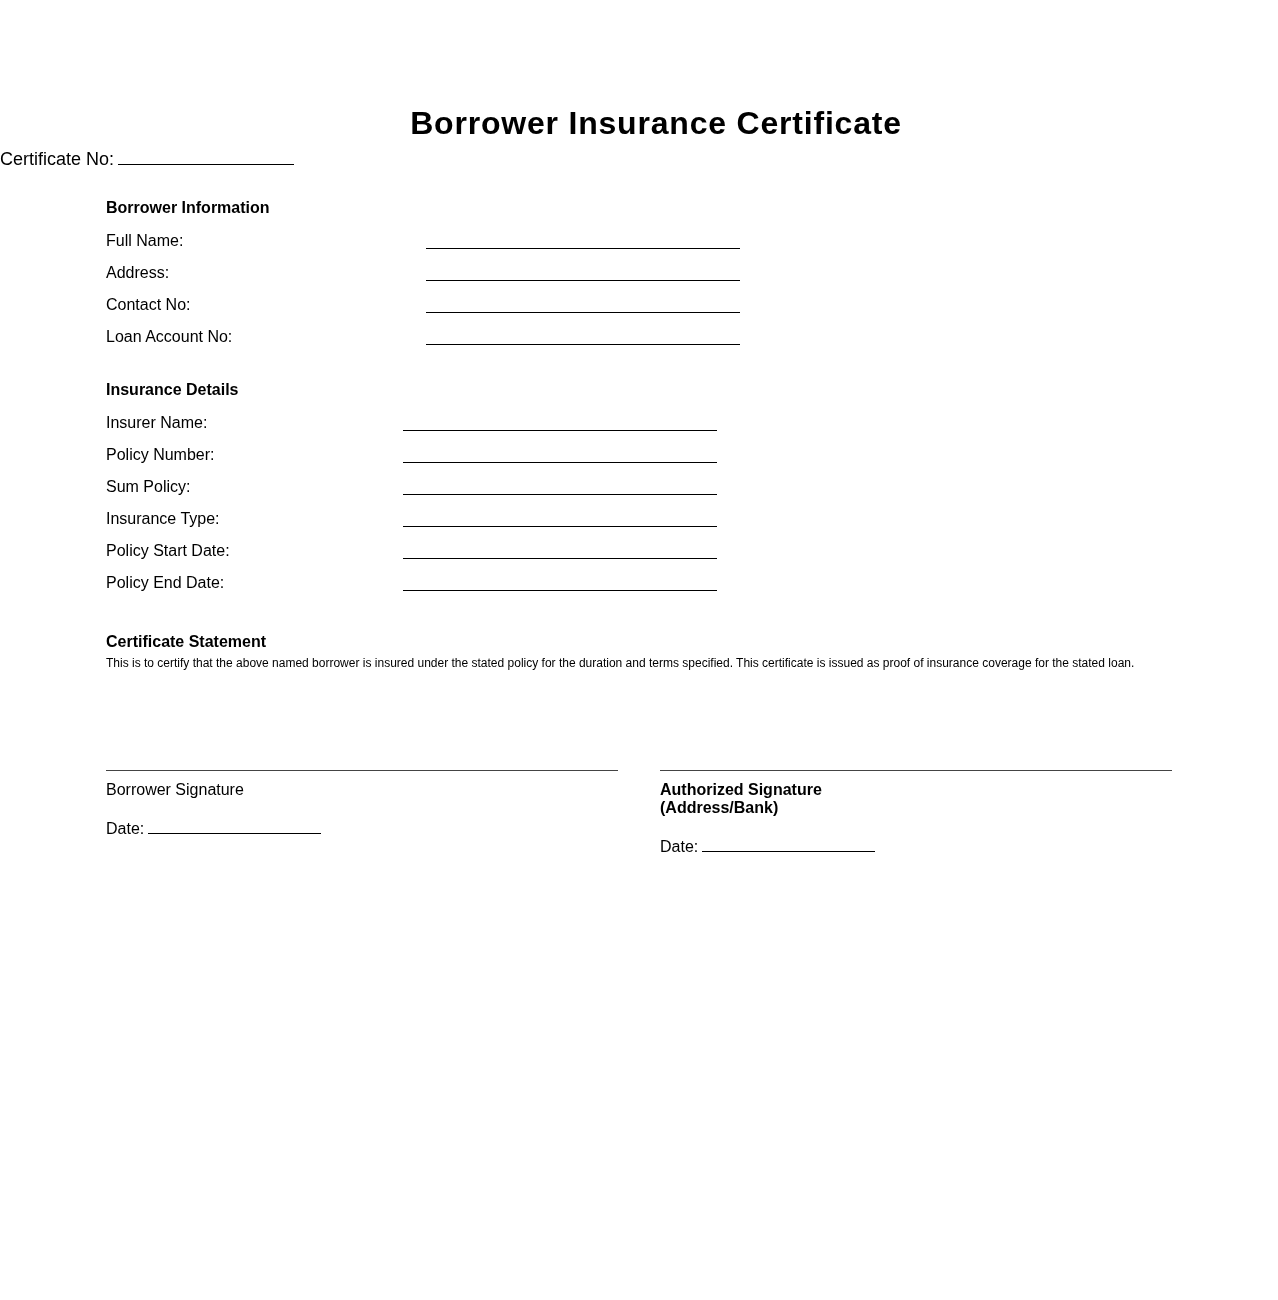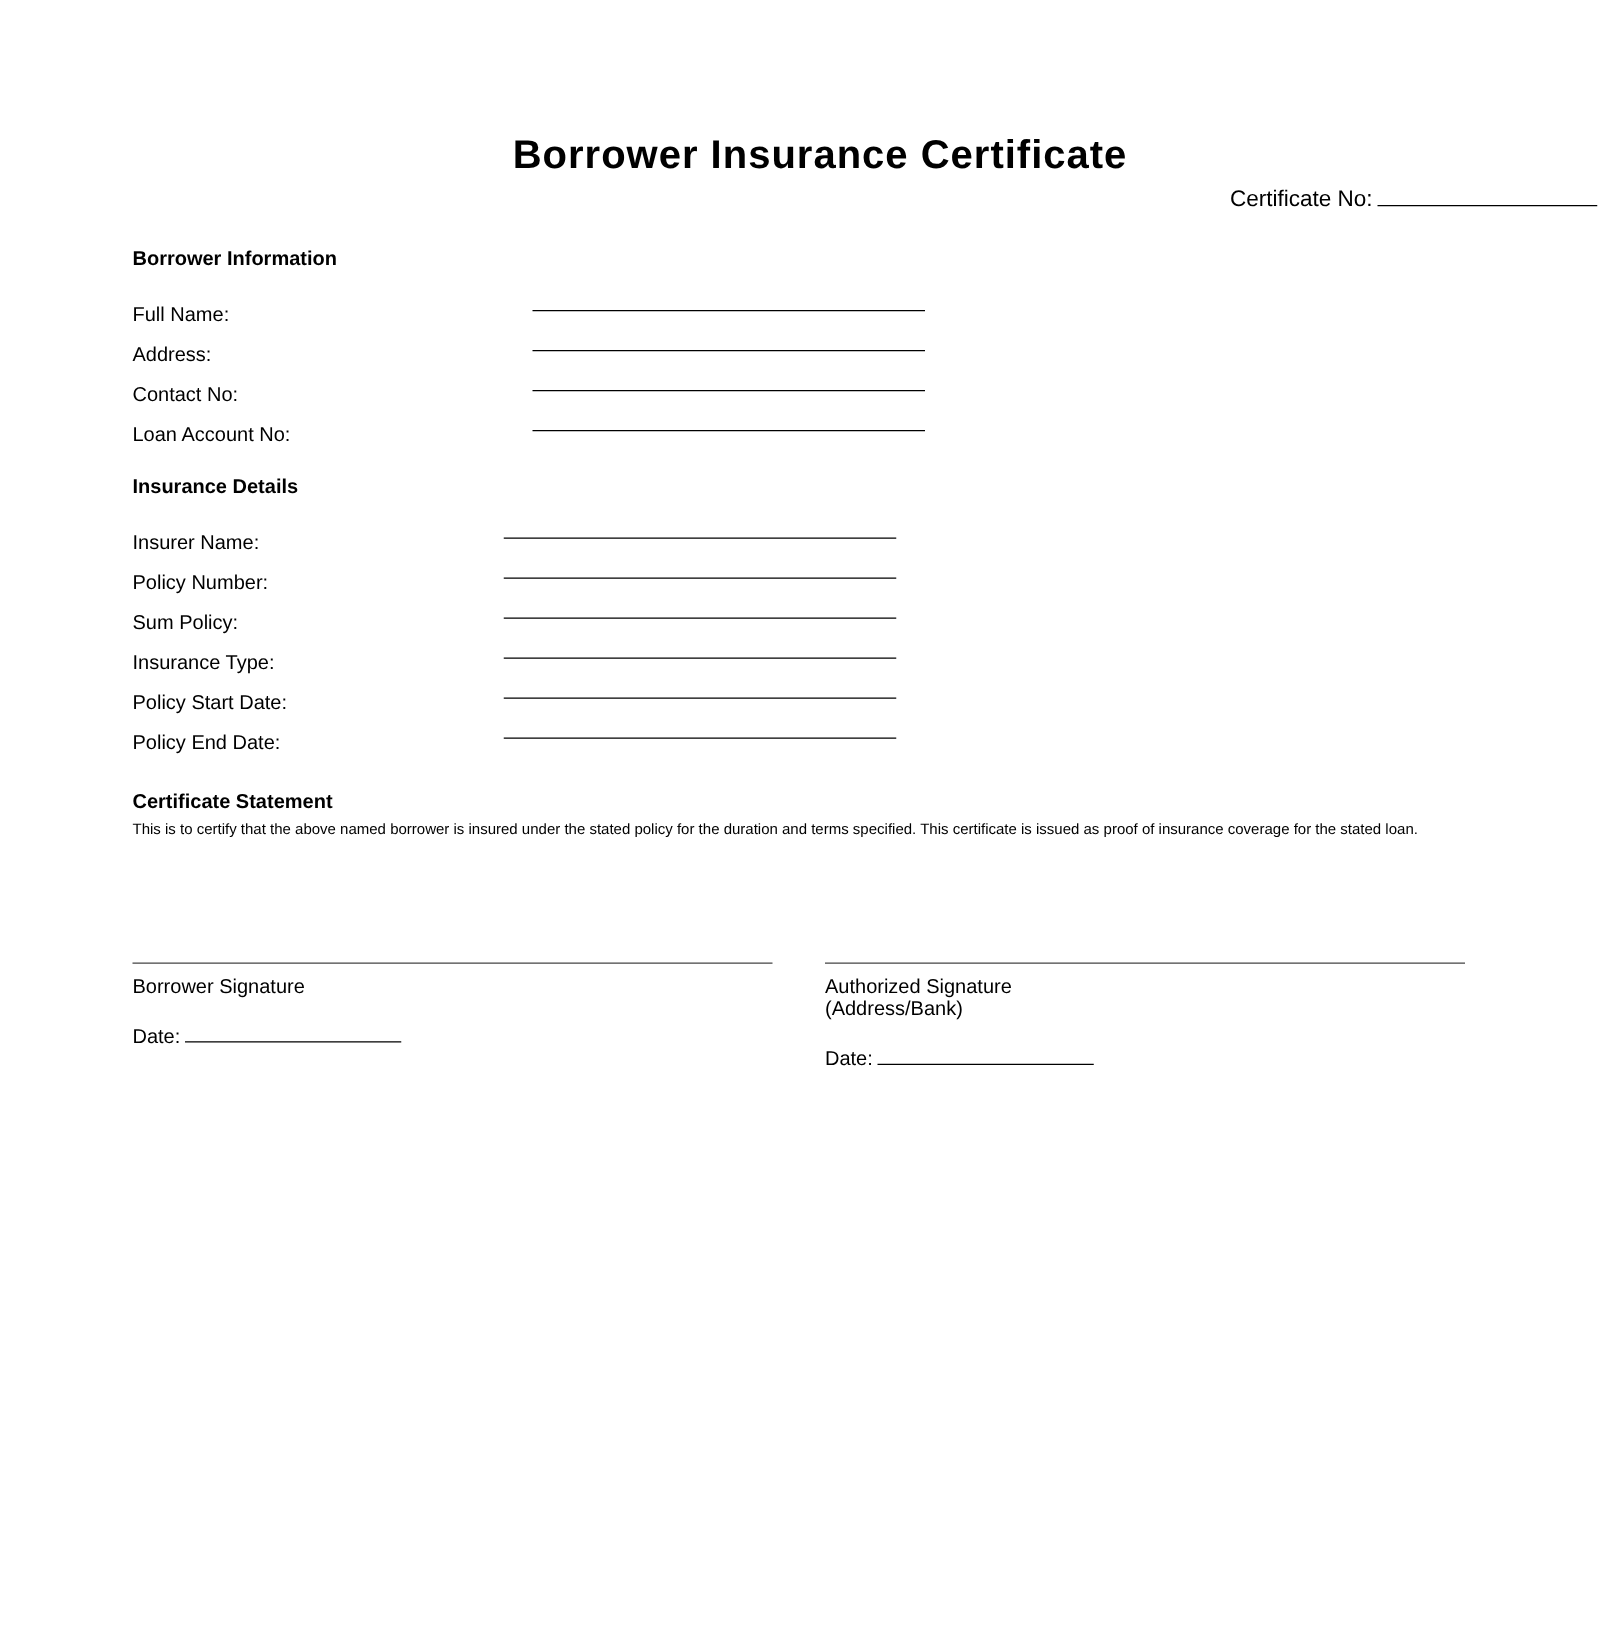--- a/index.html
+++ b/index.html
@@ -7,31 +7,31 @@
       width: 1278px; height: 1300px; position: relative; overflow: hidden;
       font-family: "Liberation Sans", sans-serif; color: #000;
     }
     .title {
       position: absolute; left: 0; width: 1278px; top: 88px;
       text-align: center; font-size: 32px; font-weight: bold; letter-spacing: 0.8px;
       margin: 17px;
     }
     .cert-no {
       position: absolute; left: 0; width: 1278px; top: 146px;
-      text-align: right; font-size: 18px;
+      text-align: left; font-size: 18px;
     }
     .cert-no .blank {
       display: inline-block; width: 176px; border-bottom: 1px solid #000;
       height: 18px; vertical-align: baseline; margin-left: 4px;
     }
     .section-title {
       position: absolute; left: 106px; font-size: 16px; font-weight: bold; margin: 0;
     }
     .field-row { position: absolute; left: 106px; height: 20px; }
-    .field-label { position: absolute; left: 0; top: 12px; font-size: 16px; white-space: nowrap; }
+    .field-label { position: absolute; left: 0; top: 0; font-size: 16px; white-space: nowrap; }
     .field-line {
       position: absolute; height: 0; border-bottom: 1px solid #000; width: 314px;
     }
     .statement {
       position: absolute; left: 106px; top: 654px; width: 1066px;
       font-size: 12px; line-height: 18px; margin: 0;
     }
     .sig-line { position: absolute; top: 770px; height: 0; border-top: 1px solid #444; width: 512px; }
     .sig-text { position: absolute; font-size: 16px; line-height: 18px; }
     .date-row { position: absolute; font-size: 16px; white-space: nowrap; }
@@ -106,19 +106,19 @@
 <h2 class="section-title" style="top:633px;">Certificate Statement</h2>
 <p class="statement">This is to certify that the above named borrower is insured under the stated policy for the duration and terms specified. This certificate is issued as proof of insurance coverage for the stated loan.</p>
 
 <div class="sig-line" style="left:106px;"></div>
 <div class="sig-text" style="left:106px; top:781px;">Borrower Signature</div>
 <div class="date-row" style="left:106px; top:817px;">
   <span>Date:</span><span class="blank"></span>
 </div>
 
 <div class="sig-line" style="left:660px;"></div>
-<div class="sig-text" style="left:660px; top:781px;">
+<div class="sig-text" style="left:660px; top:781px;font-weight:bold;">
   <div>Authorized Signature</div>
   <div>(Address/Bank)</div>
 </div>
 <div class="date-row" style="left:660px; top:835px;">
   <span>Date:</span><span class="blank"></span>
 </div>
 
 </body></html>

